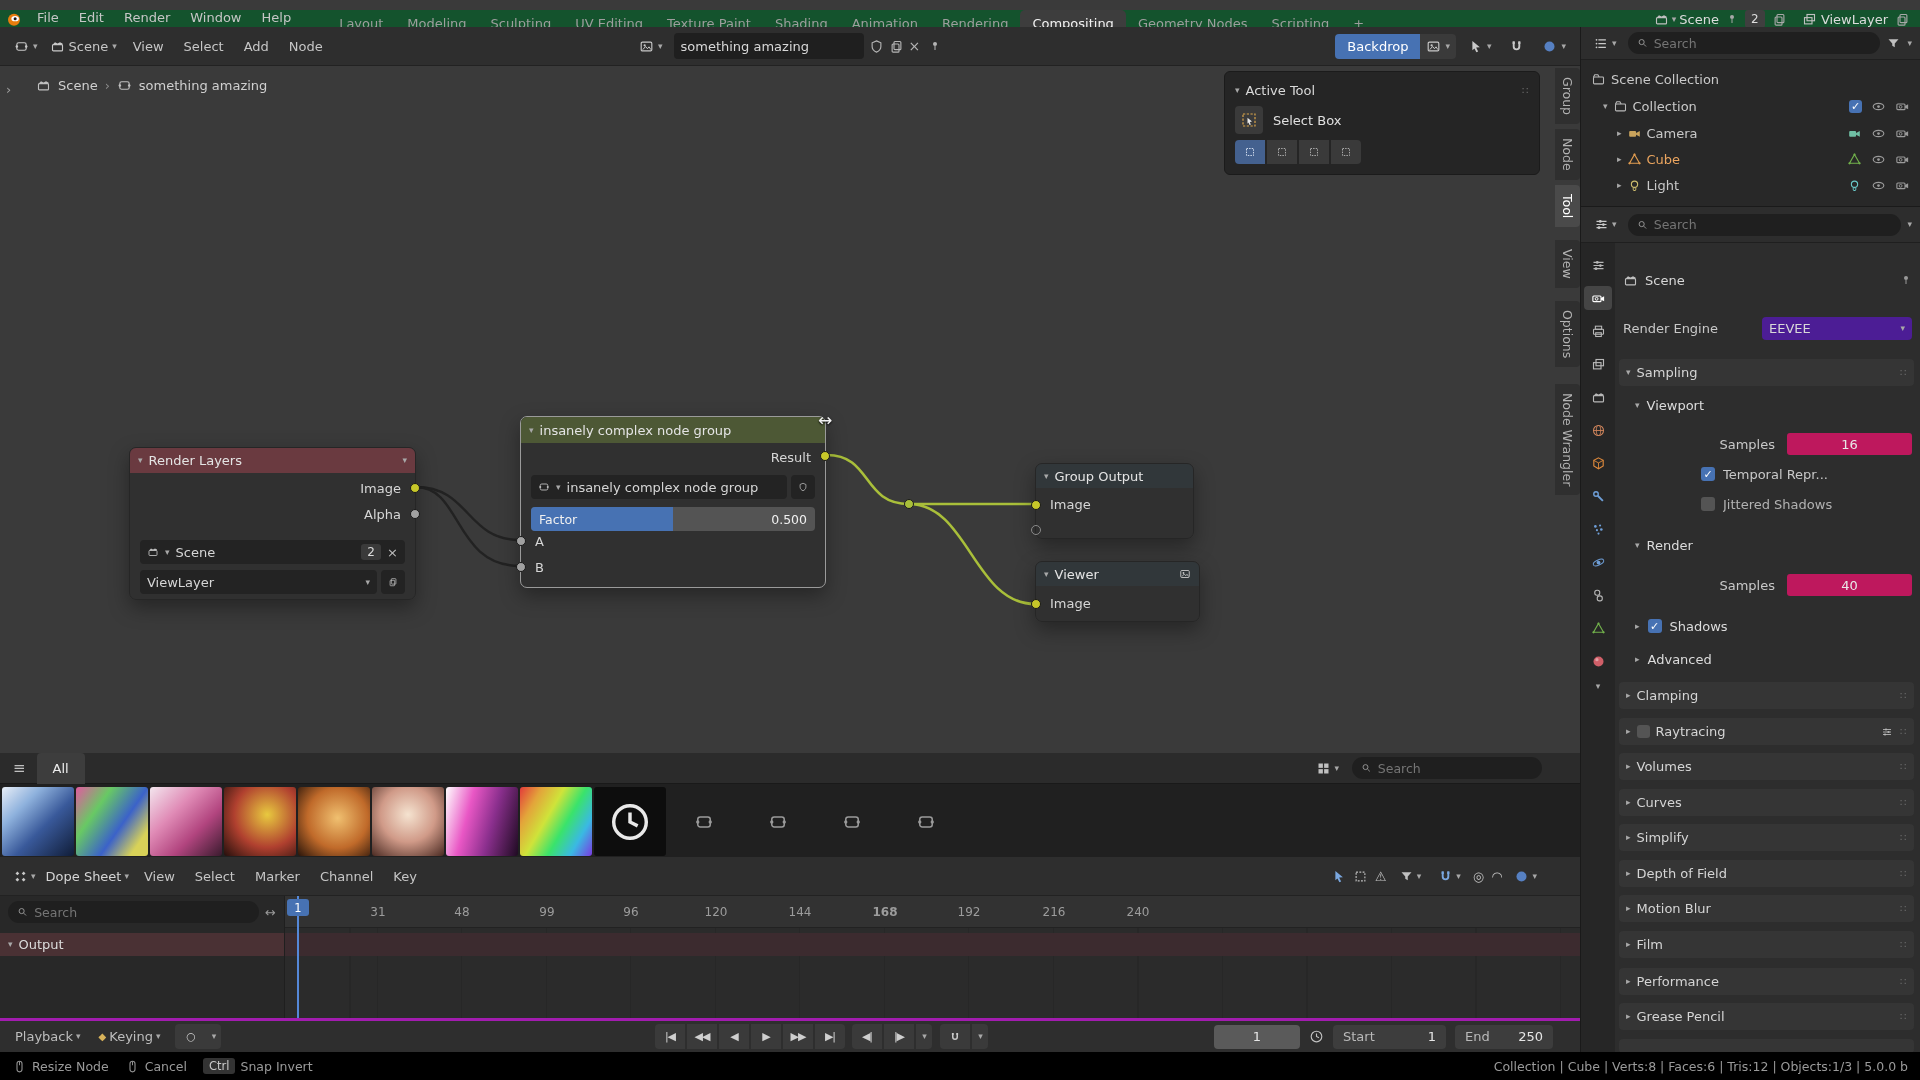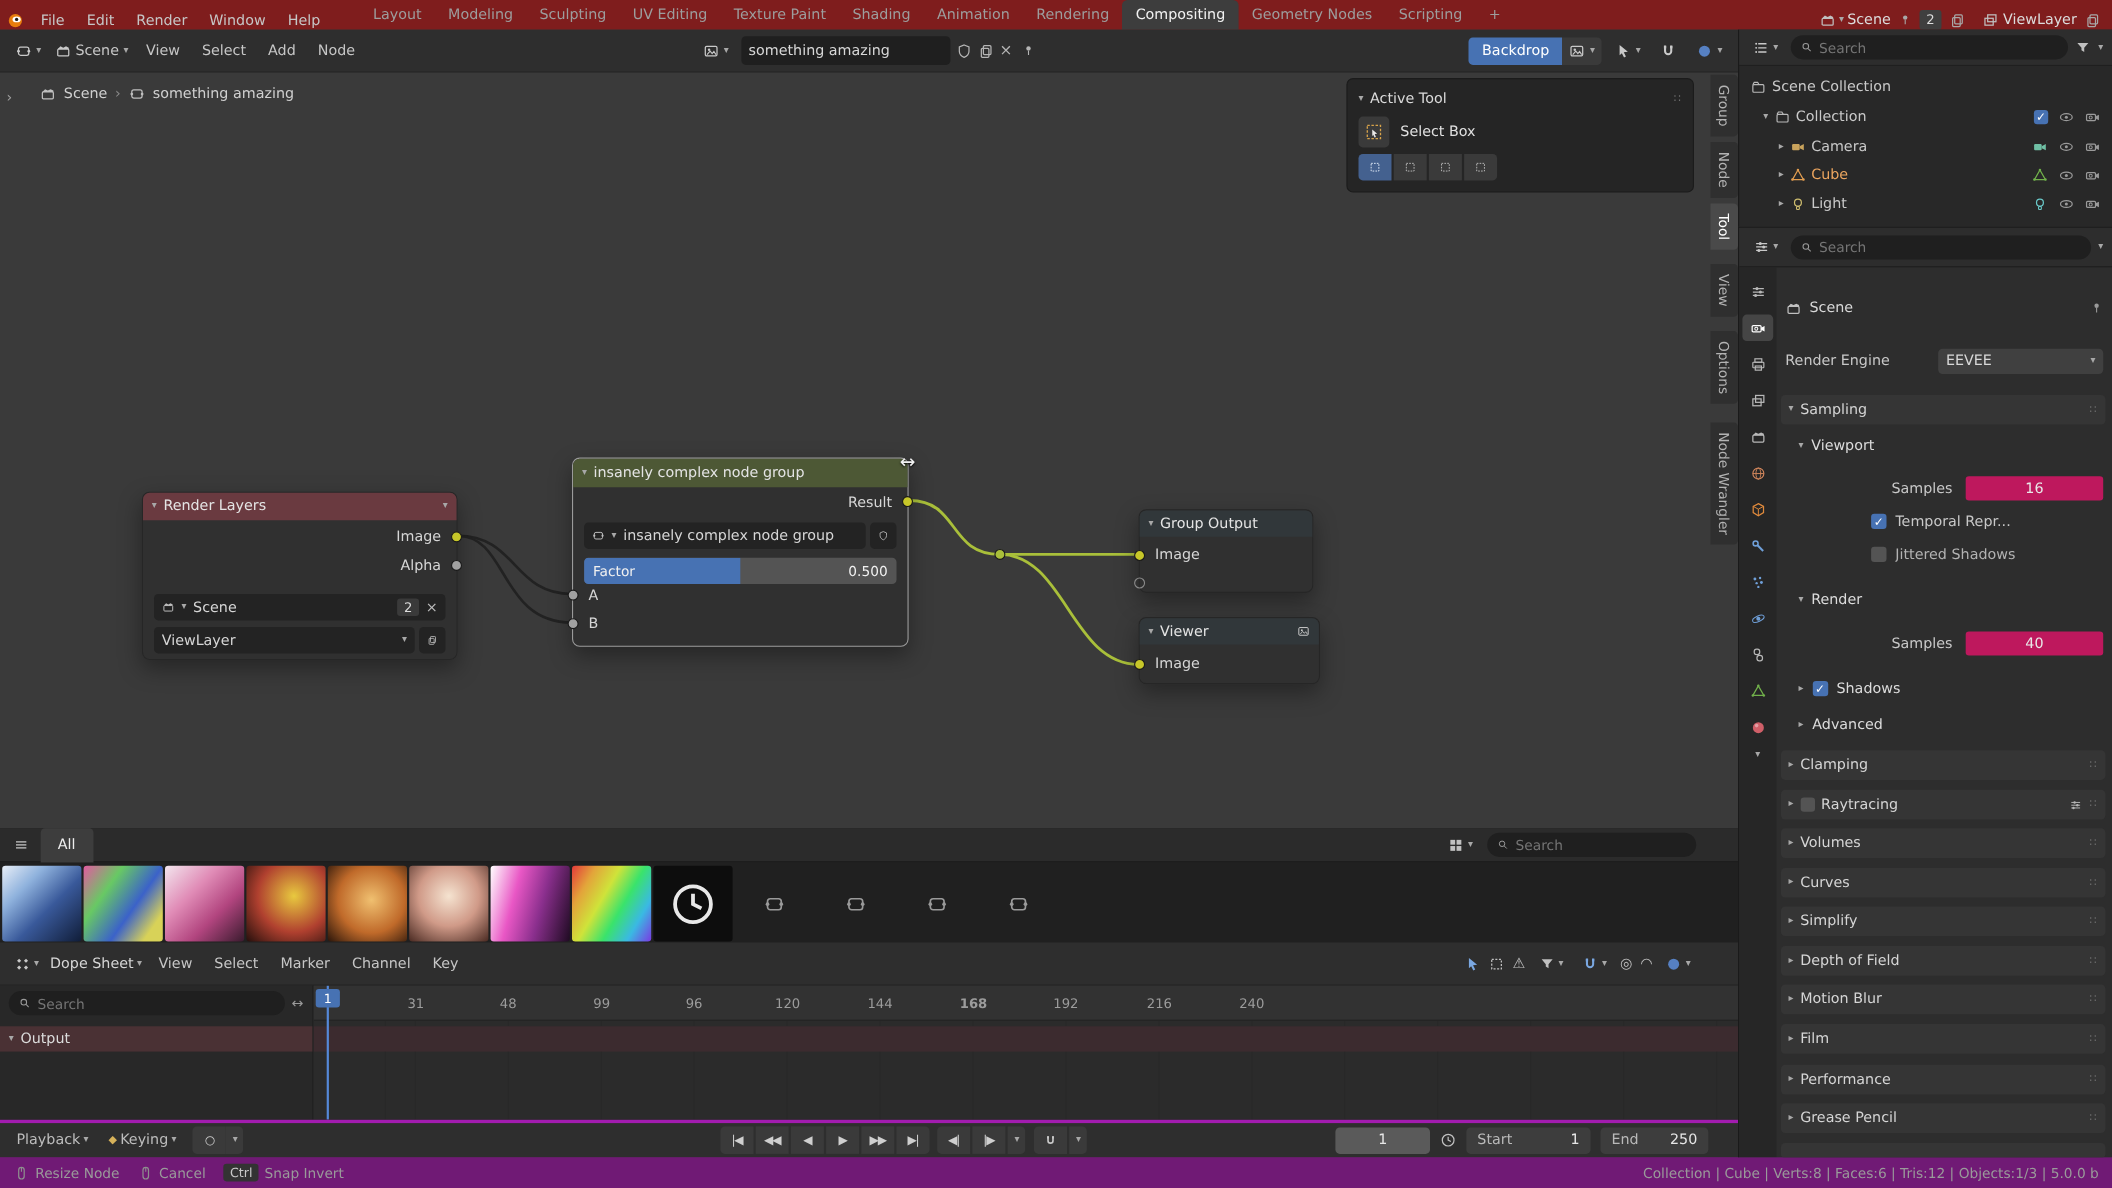--- a/index.html
+++ b/index.html
@@ -5,21 +5,21 @@
   * { box-sizing: border-box; margin:0; padding:0; }
   body { background:#101010; font-family:"DejaVu Sans","Liberation Sans",sans-serif; -webkit-user-select:none; user-select:none; }
   #app { position:relative; width:1920px; height:1080px; background:#3a3a3a; overflow:hidden; color:#cfcfcf; font-size:13px; }
   .abs { position:absolute; }
   .row { display:flex; align-items:center; }
   .ic { width:15px; height:15px; flex:0 0 auto; }
   .ic12 { width:12px; height:12px; } .ic18{ width:18px; height:18px; } .ic20{width:20px;height:20px;}
   .chev { font-size:9px; color:#a8a8a8; line-height:1; }
   .mi { padding:0 10px; color:#c6c6c6; cursor:default; }
   
-  #topbar { left:0; top:0; width:1920px; height:27px; background:#7f1d1d; display:flex; align-items:flex-end; font-size:13px; }
+  #topbar { left:0; top:10px; width:1920px; height:27px; background:#14532d; display:flex; align-items:flex-start; font-size:13px; }
   .tb-tab { padding:0 12px; height:27px; line-height:27px; color:#9d9d9d; }
   .tb-tab.active { background:#3d3d3d; color:#f2f2f2; border-radius:5px 5px 0 0; }
   .chip { background:#3f3f3f; border-radius:3px; min-width:20px; height:18px; display:flex; align-items:center; justify-content:center; color:#ddd; font-size:12px; padding:0 4px; }
   
   #comp-header { left:0; top:27px; width:1580px; height:39px; background:#2e2e2e; border-bottom:1px solid #222; display:flex; align-items:center; padding:0 8px; }
   .hbtn { display:flex; align-items:center; gap:4px; padding:3px 6px; border-radius:4px; color:#c6c6c6; }
   .field { background:#1f1f1f; border-radius:4px; height:26px; display:flex; align-items:center; gap:6px; padding:0 7px; color:#d8d8d8; }
   .pill-blue { background:#4772b3; color:#fff; border-radius:4px 0 0 4px; height:25px; display:flex; align-items:center; padding:0 12px; }
   
   #node-area { left:0; top:66px; width:1580px; height:687px; background:#3a3a3a; overflow:hidden; }
@@ -43,21 +43,21 @@
   
   #dope { left:0; top:857px; width:1580px; height:195px; background:#2b2b2b; }
   #dope-head { height:39px; background:#2e2e2e; display:flex; align-items:center; padding:0 8px; border-bottom:1px solid #222; }
   .icbtn { display:flex; align-items:center; justify-content:center; gap:3px; padding:3px 5px; border-radius:3px; color:#bdbdbd; }
   .ruler-num { position:absolute; width:40px; text-align:center; color:#9c9c9c; font-size:12px; top:9px; }
   
   #playbar { position:absolute; left:0; top:161px; width:1580px; height:34px; background:#2e2e2e; border-top:3px solid #a21caf; display:flex; align-items:center; padding:0 10px; }
   .tbtn { width:30px; height:25px; background:#3a3a3a; display:flex; align-items:center; justify-content:center; color:#cfcfcf; font-size:11px; letter-spacing:-1px; }
   .numfield { background:#3d3d3d; border-radius:4px; height:24px; display:flex; align-items:center; padding:0 10px; color:#e6e6e6; }
   
-  #status { left:0; top:1052px; width:1920px; height:28px; background:#701a75; display:flex; align-items:center; padding:0 12px; color:#9a9a9a; font-size:12.5px; }
+  #status { left:0; top:1052px; width:1920px; height:28px; background:#000000; display:flex; align-items:center; padding:0 12px; color:#9a9a9a; font-size:12.5px; }
   .kbd { background:#333; border-radius:3px; padding:1px 6px; color:#c9c9c9; font-size:11.5px; }
   
   #outliner { left:1580px; top:27px; width:340px; height:179px; background:#282828; border-left:1px solid #1a1a1a; }
   .ol-row { position:absolute; left:0; right:0; height:26px; display:flex; align-items:center; color:#c9c9c9; gap:5px; }
   .ol-right { margin-left:auto; display:flex; align-items:center; gap:9px; padding-right:10px; color:#9a9a9a; }
   .search-pill { background:#1f1f1f; border-radius:11px; height:22px; display:flex; align-items:center; gap:6px; padding:0 9px; flex:1; min-width:0; }
   .search-pill input { background:transparent; border:none; outline:none; color:#c9c9c9; width:100%; font-size:12.5px; font-family:inherit; }
   
   #props { left:1580px; top:206px; width:340px; height:846px; background:#2d2d2d; border-left:1px solid #1a1a1a; border-top:1px solid #1a1a1a; overflow:hidden; }
   #props-tabs { position:absolute; left:0; top:36px; bottom:0; width:34px; background:#262626; display:flex; flex-direction:column; align-items:center; padding-top:10px; gap:9px; }
@@ -929,21 +929,21 @@
           <use href="#s-clapper"></use>
         </svg>
       <span style="color:#d8d8d8">Scene</span>
       <svg class="ic12" style="margin-left:auto; color:#9a9a9a">
           <use href="#s-pin"></use>
         </svg>
     </div>
 
     <div class="prow" style="top:108px;">
       <span>Render Engine</span>
-      <span class="field" style="margin-left:auto; width:150px; height:23px; justify-content:space-between; background:#404040;">
+      <span class="field" style="margin-left:auto; width:150px; height:23px; justify-content:space-between; background:#4c1d95;">
         <span>EEVEE</span>
         <span class="chev">▾</span>
       </span>
     </div>
 
     <div class="phead" style="top:152px;">
       <span class="chev">▾</span>
       <span>Sampling</span>
       <span class="grip">∷</span>
     </div>

